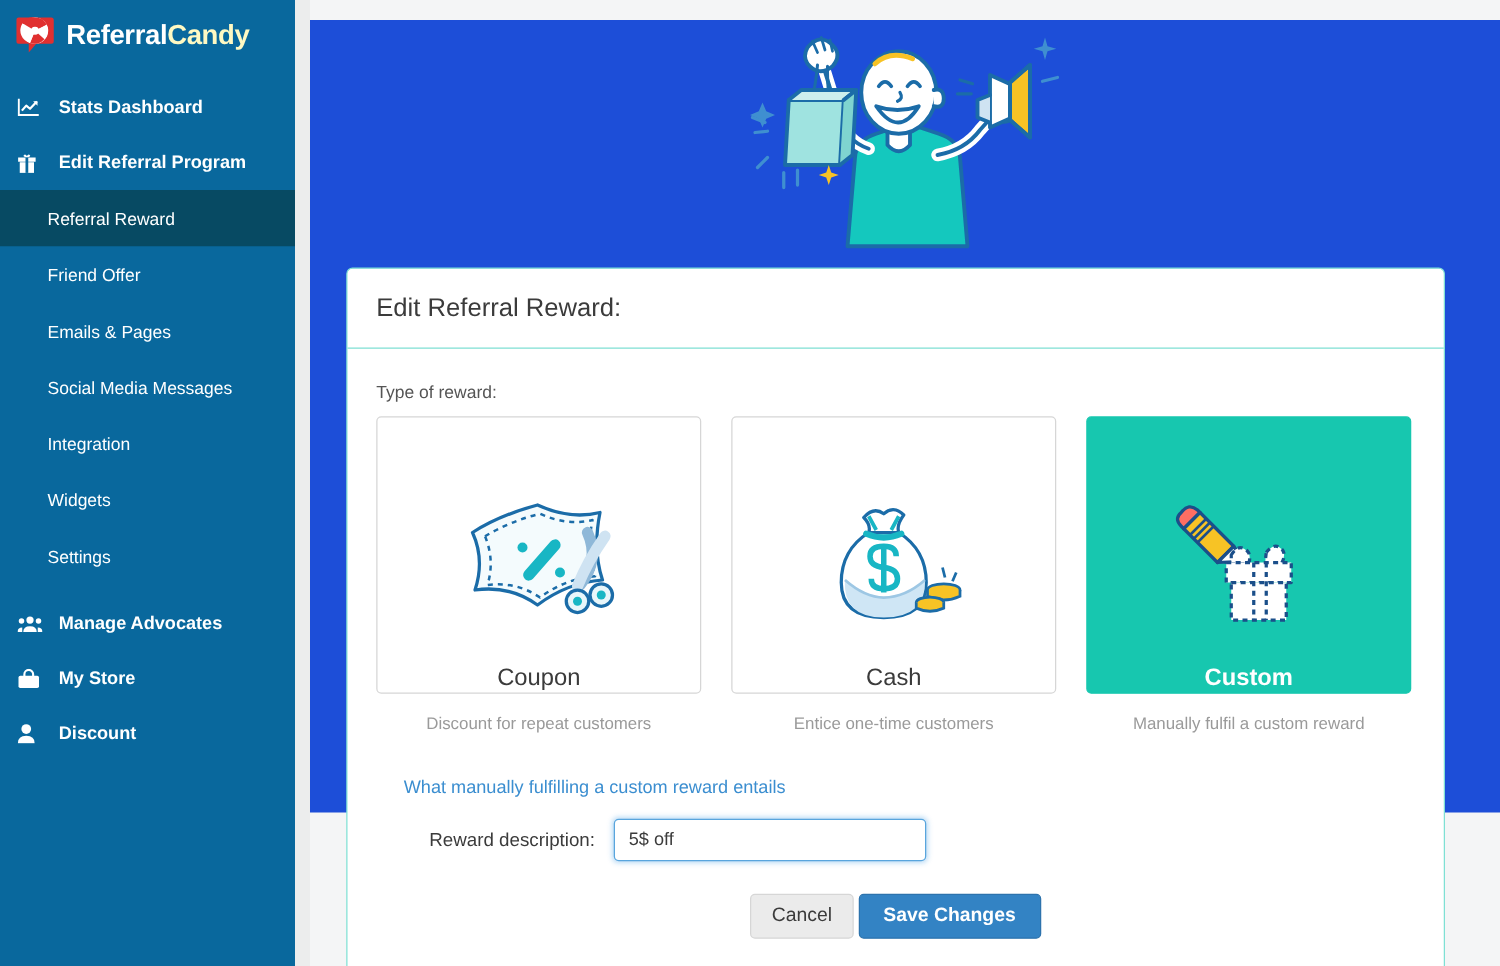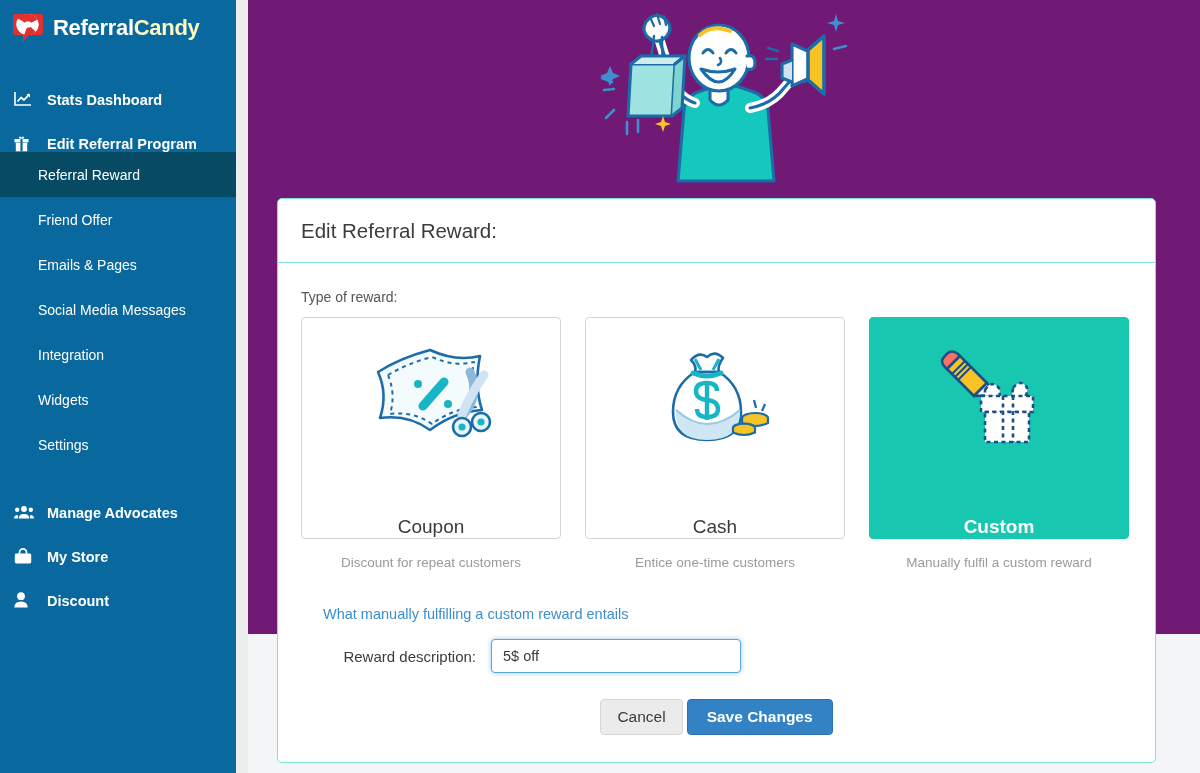--- a/index.html
+++ b/index.html
@@ -29,21 +29,21 @@
     display: flex; align-items: center;
     height: 56px; padding-left: 13px;
   }
   .logo-mark { width: 34px; height: 34px; position: relative; flex: none; }
   .logo-text { margin-left: 6px; font-size: 22px; letter-spacing: -0.3px; white-space: nowrap; }
   .logo-text .b { color: #ffffff; font-weight: bold; }
   .logo-text .l { color: #fef9c3; font-weight: bold; }
 
   .nav { margin-top: 8px; }
   .nav-item {
-    display: flex; align-items: flex-end;
+    display: flex; align-items: center;
     height: 44px; padding-left: 14px;
     color: #ffffff; font-size: 14.5px; font-weight: bold;
     cursor: pointer; white-space: nowrap;
   }
   .nav-item .ico {
     width: 24px; height: 18px; margin-right: 9px;
     display: flex; align-items: center; justify-content: flex-start;
     flex: none; color: #ffffff;
   }
   .sub-item {
@@ -64,23 +64,23 @@
     background: #35c735; margin-right: 12px; flex: none;
     box-shadow: 0 0 0 0.5px rgba(0,0,0,0.06);
   }
   .status-text {
     color: #ffffff; font-size: 11px; font-weight: bold;
     letter-spacing: 0.2px; white-space: nowrap;
   }
 
   
   .main {
-    position: absolute; left: 248px; top: 0;
+    position: absolute; left: 248px; top: 16px;
     width: 952px; height: 634px;
-    background: #701a75;
+    background: #1d4ed8;
   }
   .hero {
     width: 100%; height: 190px;
     display: flex; align-items: center; justify-content: center;
   }
   .hero svg { display: block; }
 
   .panel {
     position: absolute; left: 29px; top: 198px;
     width: 879px; height: 565px;
@@ -101,21 +101,21 @@
 
   .field-label {
     font-size: 14px; color: #555555; margin-bottom: 12px;
   }
 
   .cards { display: flex; gap: 24px; }
   .card-col { width: 260px; }
   .card {
     height: 222px; border-radius: 4px;
     display: flex; flex-direction: column;
-    align-items: center; justify-content: space-between;
+    align-items: center; justify-content: flex-end;
     border: 1px solid #d6d6d6; background: #ffffff;
     cursor: pointer; position: relative;
   }
   .card.selected { background: #17c7af; border-color: #17c7af; }
   .card-art {
     height: 160px; display: flex; align-items: center; justify-content: center;
   }
   .card-name {
     font-size: 19px; color: #3b3b3b; font-weight: normal;
   }

